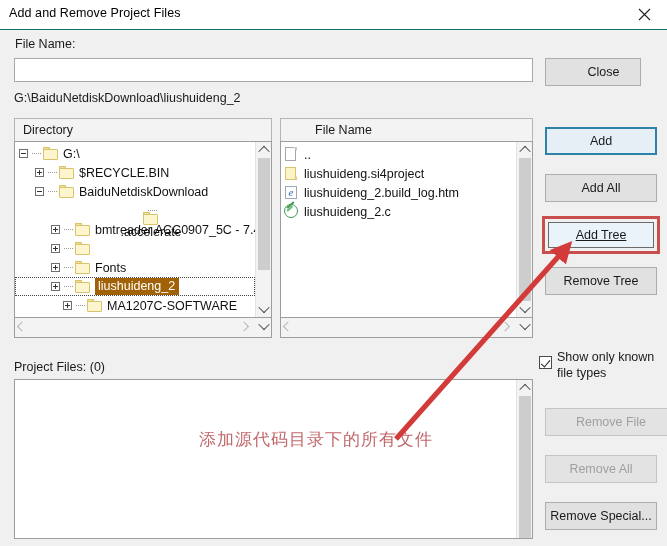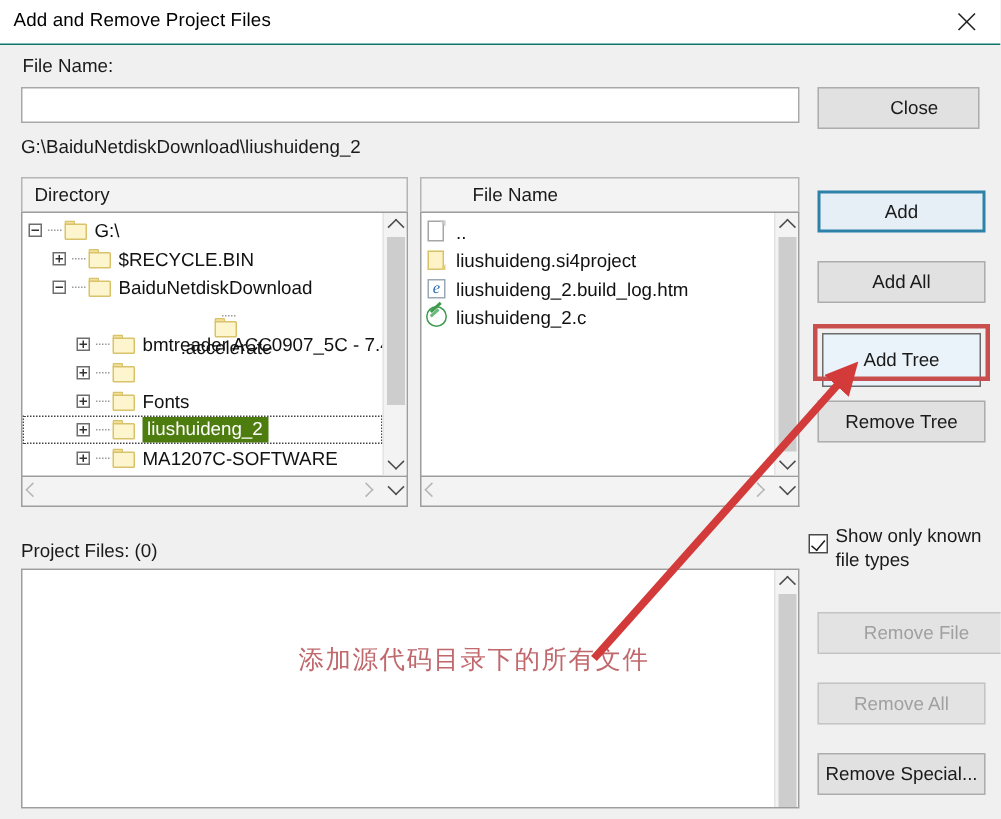--- a/index.html
+++ b/index.html
@@ -173,21 +173,21 @@
     position: absolute;
     left: 0; top: 2px;
     width: 15px; height: 11px;
     background: #fdf5cd;
     border: 1px solid #d9c36a;
     box-sizing: border-box;
     border-radius: 0 1px 1px 1px;
   }
   .tree-row .label { padding-right: 4px; }
   .tree-row.selected .label {
-    background: #4d7c0f;
+    background: #a16207;
     color: #ffffff;
     padding: 1px 4px 2px 3px;
   }
   .tree-row.selected {
     outline: 1px dotted #444;
     outline-offset: -1px;
   }
 
   
   .filelist {
@@ -342,24 +342,24 @@
   }
   .btn.disabled { color: #a0a0a0; border-color: #c4c4c4; background: #e3e3e3; }
   .btn.focus-blue {
     background: #e6eff5;
     border: 2px solid #2e81a8;
   }
   .btn.highlight-inner {
     background: #eaf3f9;
     border: 1px solid #6b6b6b;
   }
-  #btn-close      { left: 545px; top: 58px;  width: 108px; height: 28px; padding-left: 21px; }
+  #btn-close      { left: 545px; top: 58px;  width: 96px; height: 28px; padding-left: 21px; }
   #btn-add        { left: 545px; top: 127px; width: 112px; height: 28px; }
   #btn-add-all    { left: 545px; top: 174px; width: 112px; height: 28px; }
-  #btn-add-tree   { left: 548px; top: 222px; width: 106px; height: 36px; }
+  #btn-add-tree   { left: 548px; top: 222px; width: 106px; height: 26px; text-decoration: underline; }
   #btn-remove-tree{ left: 545px; top: 267px; width: 112px; height: 28px; }
   #btn-remove-file{ left: 545px; top: 408px; width: 132px; height: 28px; }
   #btn-remove-all { left: 545px; top: 455px; width: 112px; height: 28px; }
   #btn-remove-sp  { left: 545px; top: 502px; width: 112px; height: 28px; }
 
   
   #addtree-redbox {
     position: absolute;
     left: 542px; top: 216px;
     width: 118px; height: 38px;
@@ -506,21 +506,21 @@
         </div>
         <div class="tree-row selected" style="padding-left: 36px;">
           <div class="expander plus"></div>
           <div class="dotline"></div>
           <div class="folder-ico">
             <div class="tab"></div>
             <div class="body"></div>
           </div>
           <span class="label">liushuideng_2</span>
         </div>
-        <div class="tree-row" style="padding-left: 36px;">
+        <div class="tree-row" style="padding-left: 48px;">
           <div class="expander plus"></div>
           <div class="dotline"></div>
           <div class="folder-ico">
             <div class="tab"></div>
             <div class="body"></div>
           </div>
           <span class="label">MA1207C-SOFTWARE</span>
         </div>
         <div class="tree-row" style="padding-left: 36px;"></div>
       </div>

